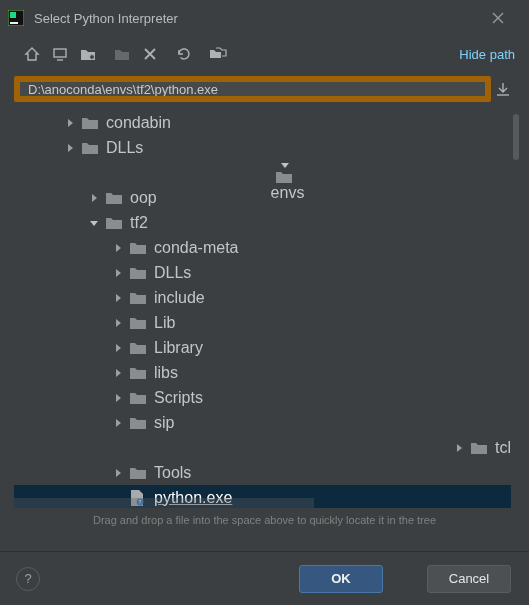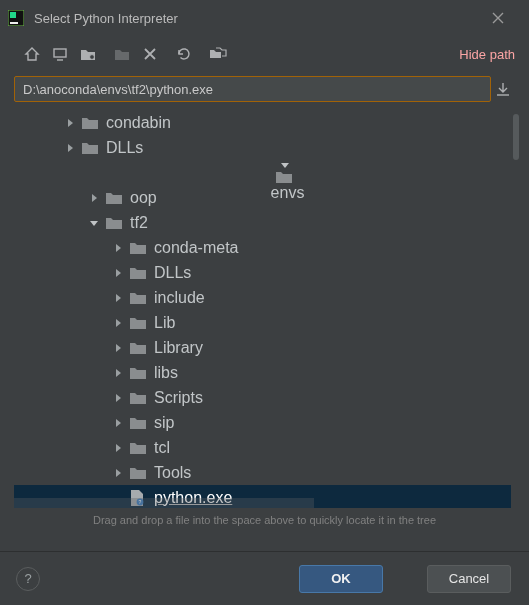--- a/index.html
+++ b/index.html
@@ -5,23 +5,23 @@
   *{box-sizing:border-box;margin:0;padding:0;font-family:"Segoe UI",Arial,sans-serif;}
   body{background:#3c3f41;width:529px;height:605px;color:#bbbbbb;font-size:13px;overflow:hidden;}
   .titlebar{height:36px;display:flex;align-items:center;padding:0 10px 0 8px;}
   .app-icon{width:16px;height:16px;display:inline-block;margin-right:10px;}
   .title-text{flex:1;color:#bbbbbb;font-size:13px;}
   .tb-close{width:28px;text-align:center;color:#9a9a9a;font-size:18px;cursor:default;}
   .toolbar{height:36px;display:flex;align-items:center;padding:0 14px 0 18px;}
   .tool-btn{width:28px;height:24px;display:flex;align-items:center;justify-content:center;color:#aeb0b2;cursor:default;}
   svg{display:block;}
   .tool-sep{width:6px;}
-  .hide-path{margin-left:auto;color:#fca5a5;font-size:13px;cursor:default;}
+  .hide-path{margin-left:auto;color:#7dd3fc;font-size:13px;cursor:default;}
   .path-row{display:flex;align-items:center;padding:0 10px 0 14px;height:30px;margin-top:2px;}
-  .path-input{flex:1;height:26px;background:#45494a;border:1px solid #a16207;color:#c9c9c9;padding:0 8px;font-size:13px;border-radius:2px;}
+  .path-input{flex:1;height:26px;background:#45494a;border:6px solid #a16207;color:#c9c9c9;padding:0 8px;font-size:13px;border-radius:2px;}
   .refresh-icon{width:24px;text-align:center;color:#aeb0b2;margin-left:4px;}
   .tree-area{position:relative;margin:6px 10px 0 14px;height:398px;background:#3c3f41;overflow:hidden;}
   .tree-scroll{position:absolute;right:0px;top:4px;width:6px;height:46px;background:#565a5c;border-radius:3px;}
   .tree-scroll-track{position:absolute;right:0px;top:0;width:8px;height:100%;background:#3c3f41;border-left:1px solid #3c3f41;}
   .tree-list{position:absolute;left:0;right:8px;top:0;}
   .row{height:25px;display:flex;align-items:center;white-space:nowrap;user-select:none;}
   .chev{width:12px;height:12px;margin-right:6px;display:flex;align-items:center;justify-content:center;}
   .chev svg{fill:#9a9fa1;}
   .folder-icon{width:16px;height:14px;margin-right:8px;}
   .file-icon{width:16px;height:16px;margin-right:8px;}
@@ -276,21 +276,21 @@
             <path d="M3 1 L8 5 L3 9 Z" fill="#9a9fa1"></path>
           </svg>
         </span>
         <span class="folder-icon">
           <svg width="16" height="14" viewBox="0 0 16 14">
             <path d="M0 2 L5 2 L7 4 L16 4 L16 13 L0 13 Z" fill="#8a8d8f"></path>
           </svg>
         </span>
         <span class="row-label">sip</span>
       </div>
-      <div class="row" style="padding-left: 98px;">
+      <div class="row" style="padding-left: 98px; justify-content: flex-end;">
         <span class="chev">
           <svg width="10" height="10" viewBox="0 0 10 10">
             <path d="M3 1 L8 5 L3 9 Z" fill="#9a9fa1"></path>
           </svg>
         </span>
         <span class="folder-icon">
           <svg width="16" height="14" viewBox="0 0 16 14">
             <path d="M0 2 L5 2 L7 4 L16 4 L16 13 L0 13 Z" fill="#8a8d8f"></path>
           </svg>
         </span>

